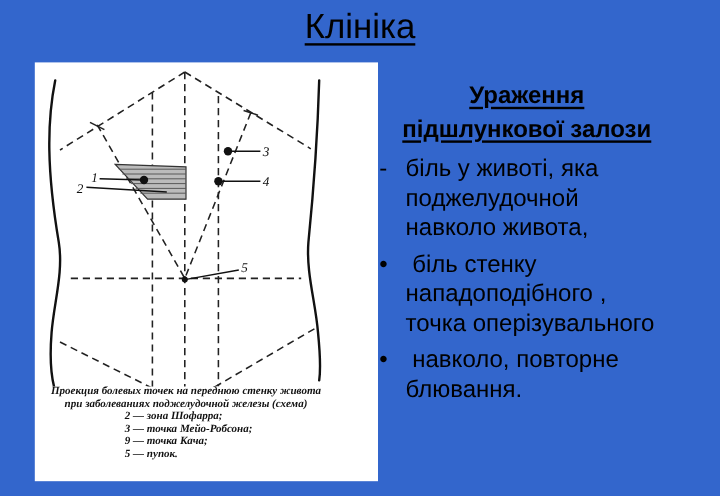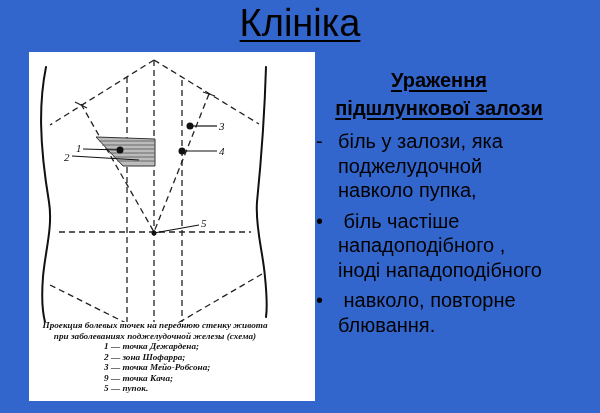--- a/index.html
+++ b/index.html
@@ -4,21 +4,21 @@
 <style>
   html, body { margin: 0; padding: 0; }
   body {
     width: 600px; height: 413px; overflow: hidden;
     background: #3366cc;
     font-family: "Liberation Sans", sans-serif;
     position: relative;
   }
   .title {
     position: absolute; left: 0; top: 4px; width: 600px;
-    text-align: center; font-size: 38px; color: #000;
+    text-align: center; font-size: 29px; color: #000;
     line-height: 38px;
   }
   .title span { text-decoration: underline; text-decoration-thickness: 2px; text-underline-offset: 4px; }
   .figure {
     position: absolute; left: 29px; top: 52px; width: 286px; height: 349px;
     background: #fff;
   }
   .figure svg { position: absolute; left: 0; top: 0; }
   .caption {
     position: absolute; left: 0; top: 268px; width: 252px;
@@ -110,45 +110,44 @@
       <text x="35" y="109">2</text>
       <text x="190" y="78">3</text>
       <text x="190" y="103">4</text>
       <text x="172" y="175">5</text>
     </g>
   </svg>
   <div class="caption">
     <div class="c-head">Проекция болевых точек на переднюю стенку живота</div>
     <div class="c-head">при заболеваниях поджелудочной железы (схема)</div>
     <div class="c-items">
-      <div>1 — точка Дежардена;</div>
       <div>2 — зона Шофарра;</div>
       <div>3 — точка Мейо-Робсона;</div>
       <div>9 — точка Кача;</div>
       <div>5 — пупок.</div>
     </div>
   </div>
 </div>
 
 <div class="heading">
   <div><span>Ураження</span></div>
   <div><span>підшлункової залози</span></div>
 </div>
 
 <div class="body">
   <div class="para dash">
     <span class="marker">-</span>
-    <div>біль у залози, яка</div>
+    <div>біль у животі, яка</div>
     <div>поджелудочной</div>
-    <div>навколо пупка,</div>
+    <div>навколо живота,</div>
   </div>
   <div class="para bullet">
     <span class="marker">•</span>
-    <div style="white-space:pre"> біль частіше</div>
+    <div style="white-space:pre"> біль стенку</div>
     <div>нападоподібного ,</div>
-    <div>іноді нападоподібного</div>
+    <div>точка оперізувального</div>
   </div>
   <div class="para bullet">
     <span class="marker">•</span>
     <div style="white-space:pre"> навколо, повторне</div>
     <div>блювання.</div>
   </div>
 </div>
 
 </body></html>

